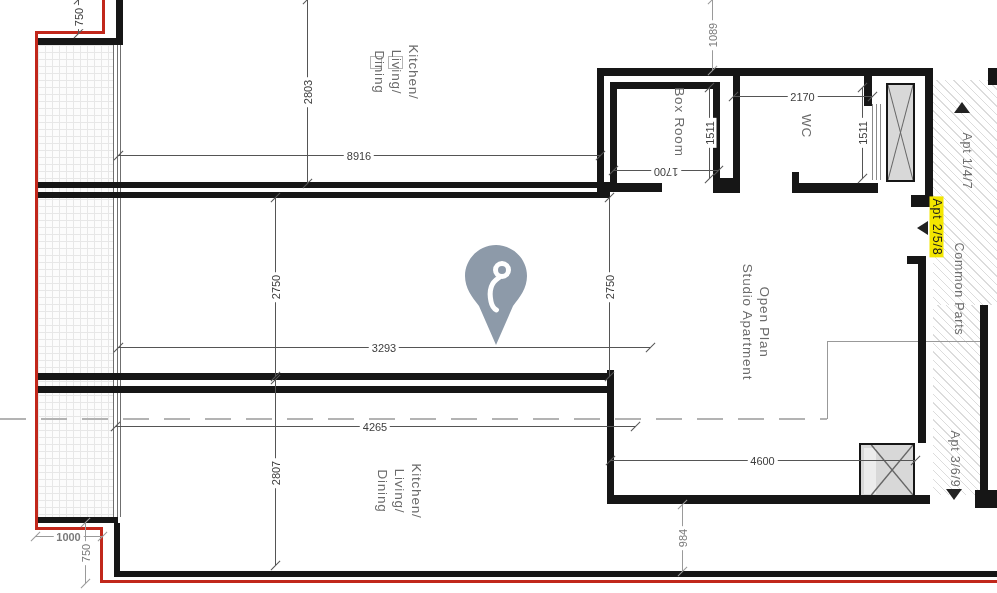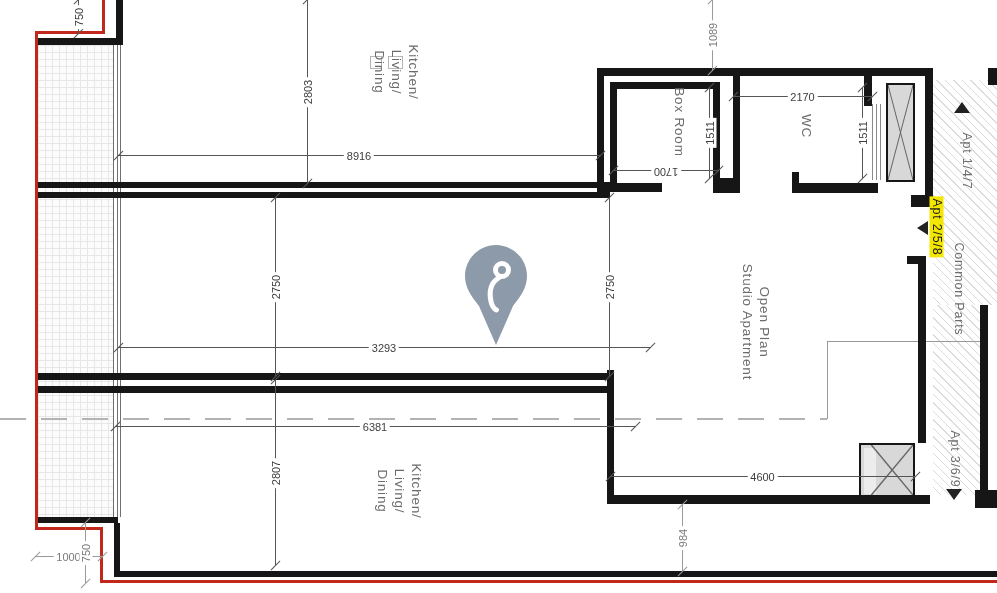--- a/index.html
+++ b/index.html
@@ -150,28 +150,28 @@
       <span class="dlabel flip">1700</span>
     </div>
     <div class="dim h" style="left: 118px; top: 347px; width: 532px;">
       <i class="tick start"></i>
       <i class="tick end"></i>
       <span class="dlabel">3293</span>
     </div>
     <div class="dim h" style="left: 115px; top: 426px; width: 520px;">
       <i class="tick start"></i>
       <i class="tick end"></i>
-      <span class="dlabel">6381</span>
-    </div>
-    <div class="dim h" style="left: 610px; top: 476px; width: 305px;">
+      <span class="dlabel">4265</span>
+    </div>
+    <div class="dim h" style="left: 610px; top: 460px; width: 305px;">
       <i class="tick start"></i>
       <i class="tick end"></i>
       <span class="dlabel">4600</span>
     </div>
-    <div class="dim h muted" style="left: 35px; top: 556px; width: 67px;">
+    <div class="dim h muted" style="left: 35px; top: 536px; width: 67px; font-weight: bold;">
       <i class="tick start"></i>
       <i class="tick end"></i>
       <span class="dlabel">1000</span>
     </div>
     <div class="dim v" style="left: 78px; top: 0px; height: 33px;">
       <i class="tick start"></i>
       <i class="tick end"></i>
       <span class="dlabel">750</span>
     </div>
     <div class="dim v" style="left: 307px; top: 0px; height: 183px;">

